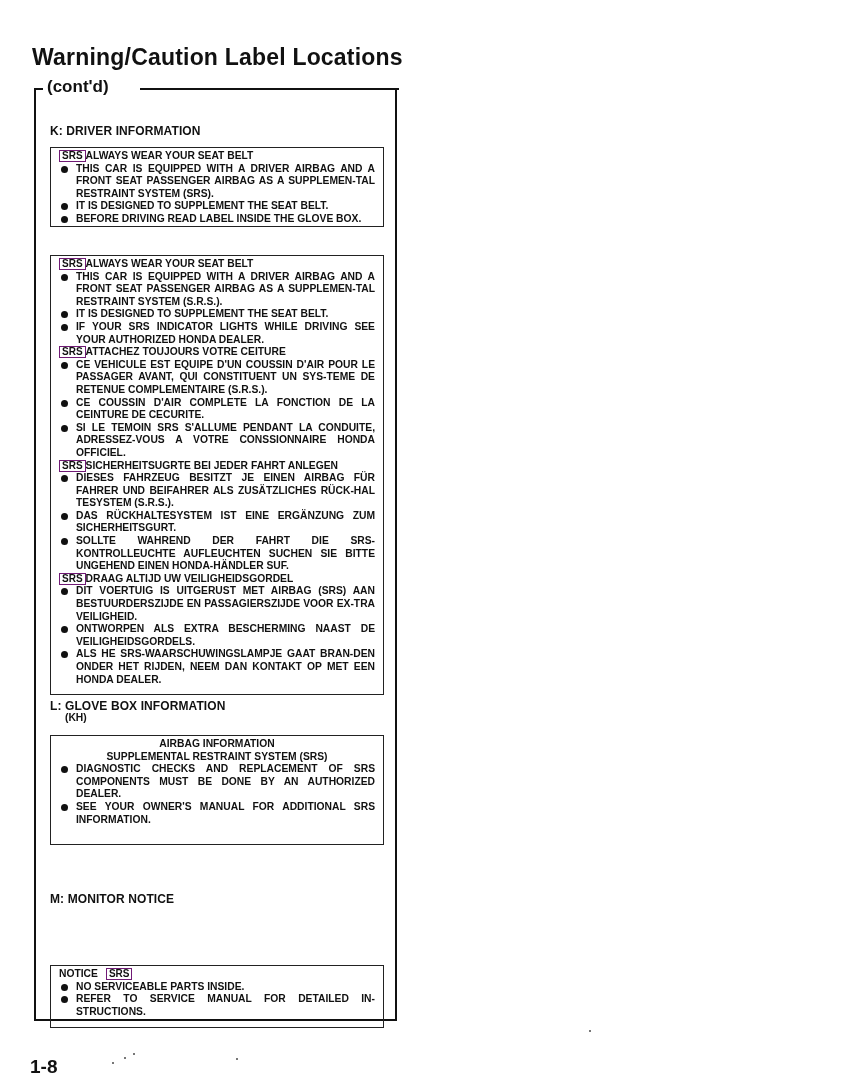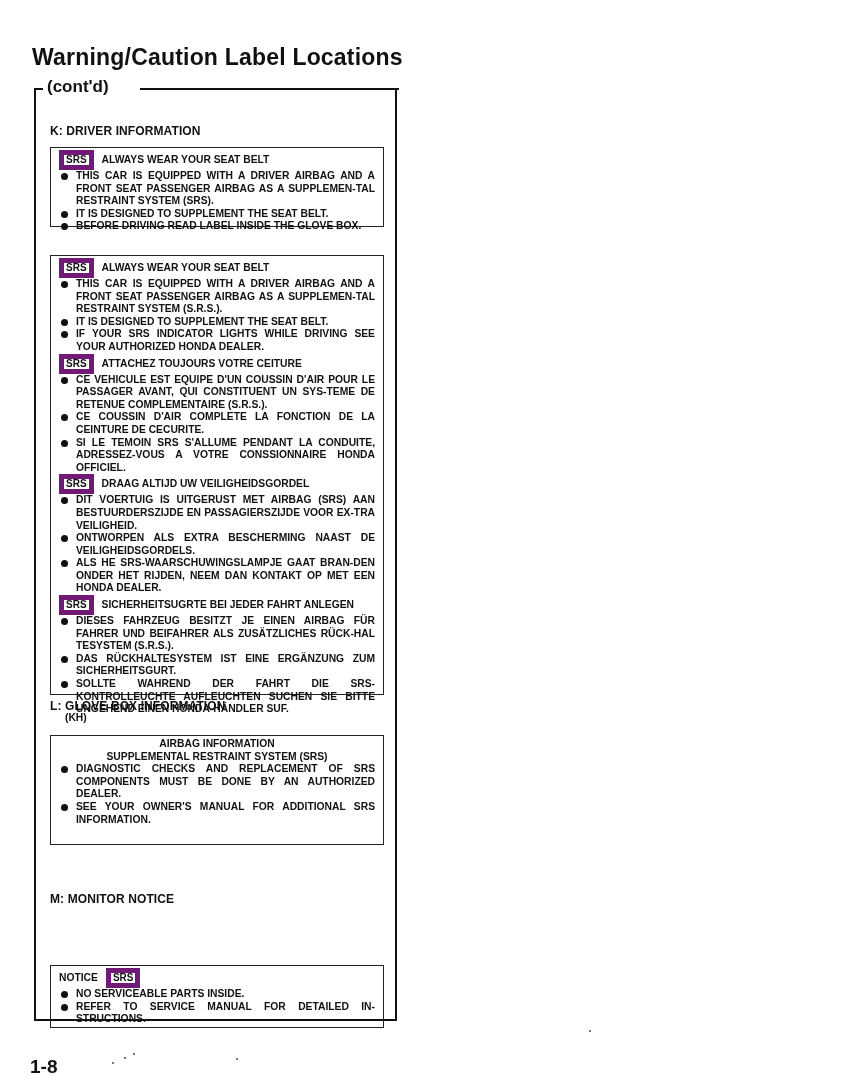--- a/index.html
+++ b/index.html
@@ -10,21 +10,21 @@
   .frame { position: absolute; left: 34px; top: 88px; width: 363px; height: 933px;
            border: 2px solid #111; border-top: none; box-sizing: border-box; }
   .frame-top-left { position: absolute; left: 34px; top: 88px; width: 9px; border-top: 2px solid #111; }
   .frame-top-right { position: absolute; left: 140px; top: 88px; width: 259px; border-top: 2px solid #111; }
   .contd { position: absolute; left: 47px; top: 77px; font-size: 17px; font-weight: bold; white-space: nowrap; }
   .section-label { position: absolute; left: 50px; font-size: 12px; font-weight: bold; white-space: nowrap; letter-spacing: 0.1px; }
   .sub-label { position: absolute; left: 65px; font-size: 10.3px; font-weight: bold; white-space: nowrap; }
   .label-box { position: absolute; left: 50px; width: 334px; border: 1px solid #222; box-sizing: border-box;
                padding: 2px 8px 0 8px; font-size: 10.3px; font-weight: bold; line-height: 12.6px; }
   .hdr { white-space: nowrap; }
-  .srs { display: inline-block; border: 5px solid #701a75; padding: 0 2px; line-height: 10px; margin-right: 8px; font-size: 10px; }
+  .srs { display: inline-block; border: 1px solid #701a75; padding: 0 2px; line-height: 10px; margin-right: 0; font-size: 10px; }
   .bullet { position: relative; padding-left: 17px; text-align: justify; text-align-last: left; }
   .bullet::before { content: ""; position: absolute; left: 2px; top: 3px; width: 7px; height: 7px;
                     background: #111; border-radius: 50%; }
   .center { text-align: center; }
   .page-num { position: absolute; left: 30px; top: 1036px; font-size: 19px; font-weight: bold; margin-top: 20px; }
   .speck { position: absolute; width: 2px; height: 2px; background: #777; }
 </style>
 </head>
 <body>
 
@@ -58,33 +58,33 @@
   <div>
     <div class="hdr">
       <span class="srs">SRS</span><span>ATTACHEZ TOUJOURS VOTRE CEITURE</span>
     </div>
     <div class="bullet">CE VEHICULE EST EQUIPE D'UN COUSSIN D'AIR POUR LE PASSAGER AVANT, QUI CONSTITUENT UN SYS-TEME DE RETENUE COMPLEMENTAIRE (S.R.S.).</div>
     <div class="bullet">CE COUSSIN D'AIR COMPLETE LA FONCTION DE LA CEINTURE DE CECURITE.</div>
     <div class="bullet">SI LE TEMOIN SRS S'ALLUME PENDANT LA CONDUITE, ADRESSEZ-VOUS A VOTRE CONSSIONNAIRE HONDA OFFICIEL.</div>
   </div>
   <div>
     <div class="hdr">
+      <span class="srs">SRS</span><span>SICHERHEITSUGRTE BEI JEDER FAHRT ANLEGEN</span>
+    </div>
+    <div class="bullet">DIESES FAHRZEUG BESITZT JE EINEN AIRBAG FÜR FAHRER UND BEIFAHRER ALS ZUSÄTZLICHES RÜCK-HAL TESYSTEM (S.R.S.).</div>
+    <div class="bullet">DAS RÜCKHALTESYSTEM IST EINE ERGÄNZUNG ZUM SICHERHEITSGURT.</div>
+    <div class="bullet">SOLLTE WAHREND DER FAHRT DIE SRS-KONTROLLEUCHTE AUFLEUCHTEN SUCHEN SIE BITTE UNGEHEND EINEN HONDA-HÄNDLER SUF.</div>
+  </div>
+  <div>
+    <div class="hdr">
       <span class="srs">SRS</span><span>DRAAG ALTIJD UW VEILIGHEIDSGORDEL</span>
     </div>
     <div class="bullet">DIT VOERTUIG IS UITGERUST MET AIRBAG (SRS) AAN BESTUURDERSZIJDE EN PASSAGIERSZIJDE VOOR EX-TRA VEILIGHEID.</div>
     <div class="bullet">ONTWORPEN ALS EXTRA BESCHERMING NAAST DE VEILIGHEIDSGORDELS.</div>
     <div class="bullet">ALS HE SRS-WAARSCHUWINGSLAMPJE GAAT BRAN-DEN ONDER HET RIJDEN, NEEM DAN KONTAKT OP MET EEN HONDA DEALER.</div>
-  </div>
-  <div>
-    <div class="hdr">
-      <span class="srs">SRS</span><span>SICHERHEITSUGRTE BEI JEDER FAHRT ANLEGEN</span>
-    </div>
-    <div class="bullet">DIESES FAHRZEUG BESITZT JE EINEN AIRBAG FÜR FAHRER UND BEIFAHRER ALS ZUSÄTZLICHES RÜCK-HAL TESYSTEM (S.R.S.).</div>
-    <div class="bullet">DAS RÜCKHALTESYSTEM IST EINE ERGÄNZUNG ZUM SICHERHEITSGURT.</div>
-    <div class="bullet">SOLLTE WAHREND DER FAHRT DIE SRS-KONTROLLEUCHTE AUFLEUCHTEN SUCHEN SIE BITTE UNGEHEND EINEN HONDA-HÄNDLER SUF.</div>
   </div>
 </div>
 
 <div class="section-label" style="top:699px;">L: GLOVE BOX INFORMATION</div>
 <div class="sub-label" style="top:712px;">(KH)</div>
 
 <div class="label-box" style="top:735px; height:110px;">
   <div class="center">AIRBAG INFORMATION</div>
   <div class="center">SUPPLEMENTAL RESTRAINT SYSTEM (SRS)</div>
   <div class="bullet">DIAGNOSTIC CHECKS AND REPLACEMENT OF SRS COMPONENTS MUST BE DONE BY AN AUTHORIZED DEALER.</div>

